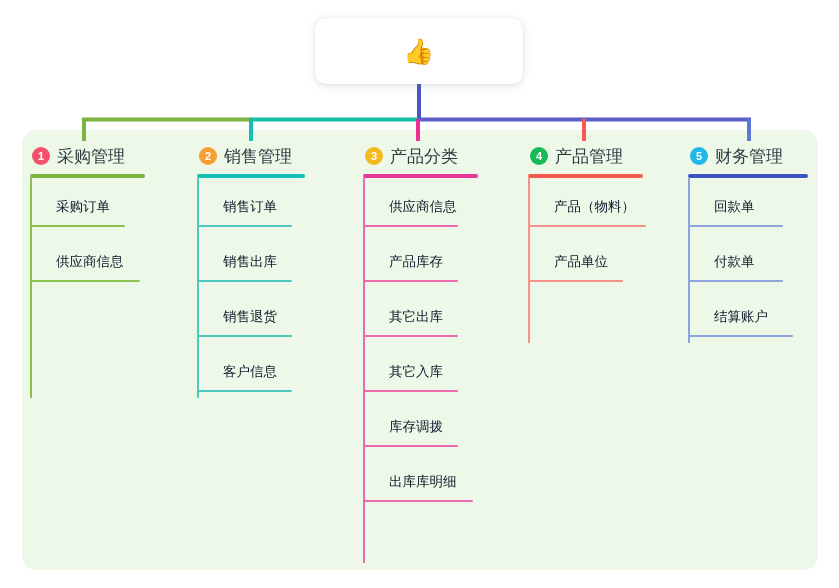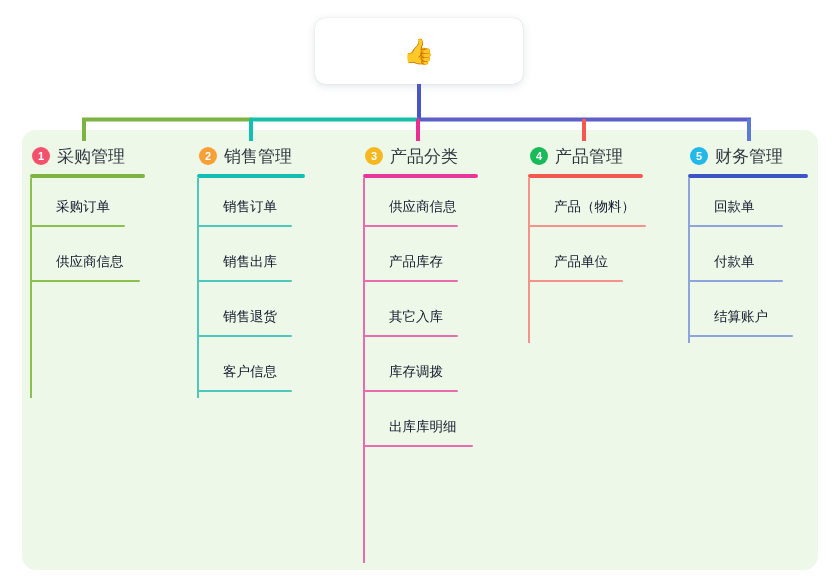--- a/index.html
+++ b/index.html
@@ -228,20 +228,24 @@
         <div class="leaf-spine" style="height: 385px; background: rgb(235, 107, 176);"></div>
         <div class="leaf">
           <span class="leaf-label">供应商信息</span>
           <span class="leaf-rule" style="background: rgb(235, 107, 176);"></span>
         </div>
         <div class="leaf">
           <span class="leaf-label">产品库存</span>
           <span class="leaf-rule" style="background: rgb(235, 107, 176);"></span>
         </div>
         <div class="leaf">
+          <span class="leaf-label">其它出库</span>
+          <span class="leaf-rule" style="background: rgb(235, 107, 176);"></span>
+        </div>
+        <div class="leaf">
           <span class="leaf-label">其它入库</span>
           <span class="leaf-rule" style="background: rgb(235, 107, 176);"></span>
         </div>
         <div class="leaf">
           <span class="leaf-label">库存调拨</span>
           <span class="leaf-rule" style="background: rgb(235, 107, 176);"></span>
         </div>
         <div class="leaf">
           <span class="leaf-label">出库库明细</span>
           <span class="leaf-rule" style="width: 110px; background: rgb(235, 107, 176);"></span>

